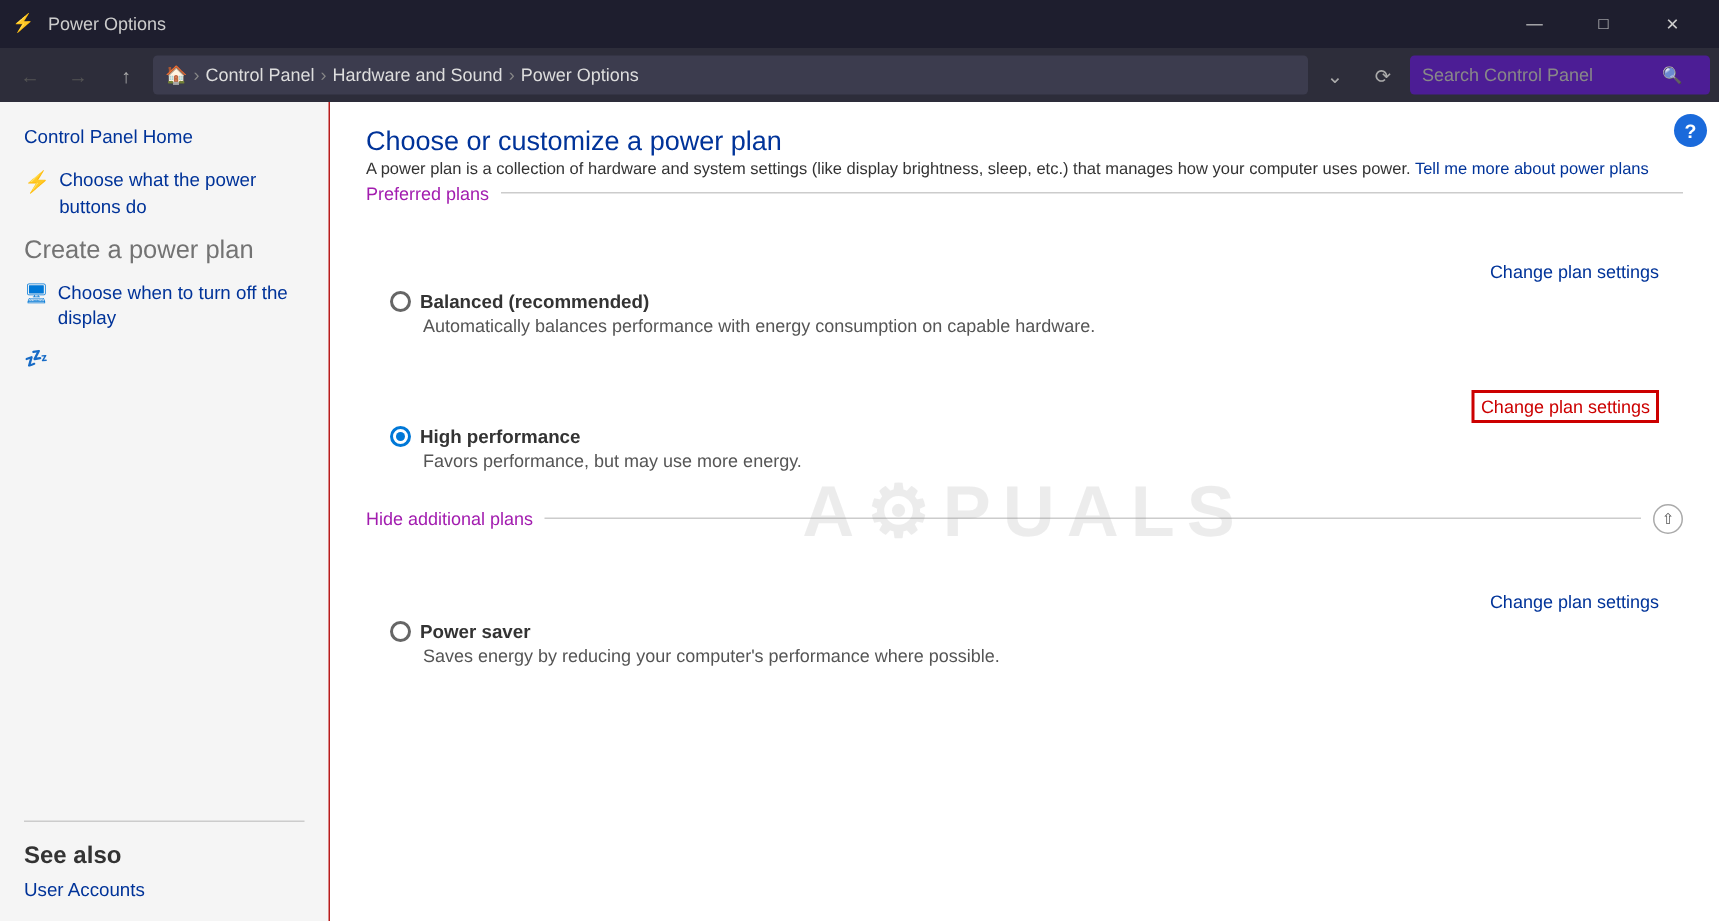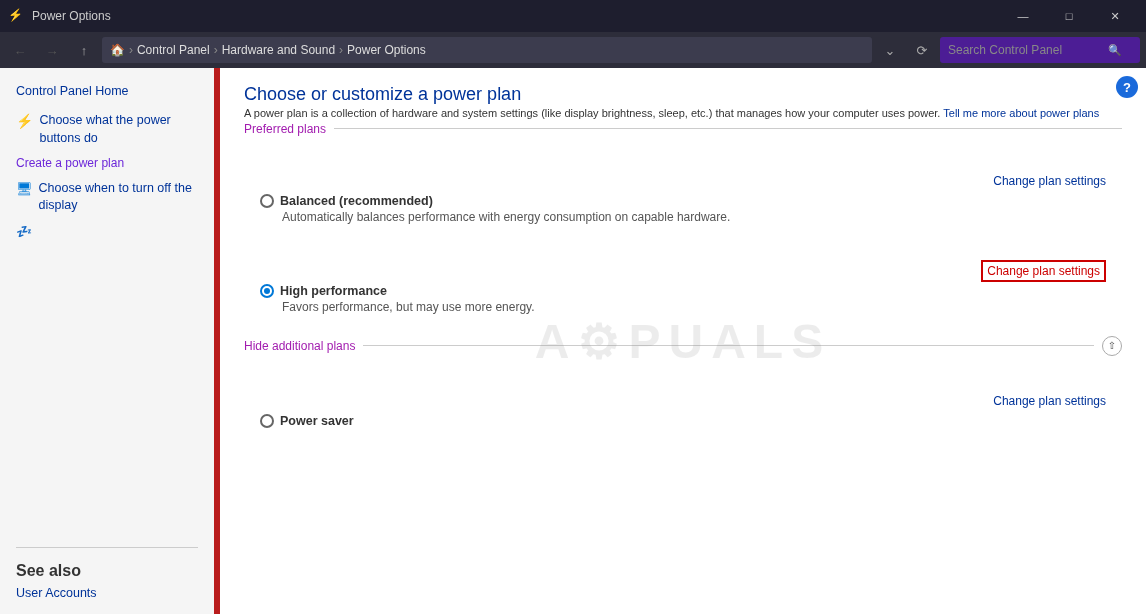--- a/index.html
+++ b/index.html
@@ -78,31 +78,31 @@
     .main-layout {
       display: flex;
       height: calc(614px - 32px - 36px);
       background: #fff;
     }
 
     
     .sidebar {
       width: 220px;
       background: #f5f5f5;
-      border-right: 6px solid #b91c1c;
+      border-right: 1px solid #b91c1c;
       padding: 12px 0;
       display: flex;
       flex-direction: column;
     }
     .sidebar-nav { flex: 1; }
     .sidebar-item {
       padding: 4px 16px;
-      color: #6d28d9;
-      cursor: pointer;
-      font-size: 12px;
+      color: #737373;
+      cursor: pointer;
+      font-size: 17px;
       line-height: 1.4;
     }
     .sidebar-item-home {
       padding: 4px 16px 10px;
       color: #003399;
       cursor: pointer;
       font-size: 12.5px;
       font-weight: 400;
     }
     .sidebar-item-with-icon {
@@ -355,17 +355,18 @@
     </div>
 
     <div class="plan-option">
       <div class="plan-option-header">
         <div class="plan-option-left">
           <div class="radio-btn"></div>
           <span class="plan-option-title">Power saver</span>
         </div>
         <a class="change-plan-link">Change plan settings</a>
       </div>
+      <div class="plan-option-desc">Saves energy by reducing your computer's performance where possible.</div>
     </div>
 
     <div class="watermark">A⚙PUALS</div>
   </div>
 </div>
 
 </body></html>

